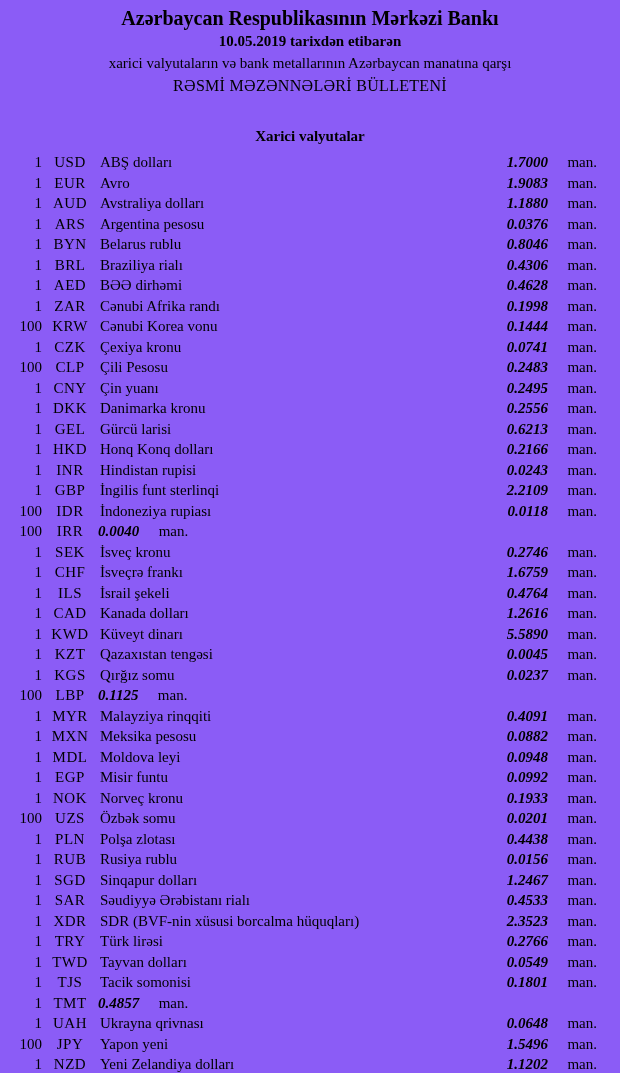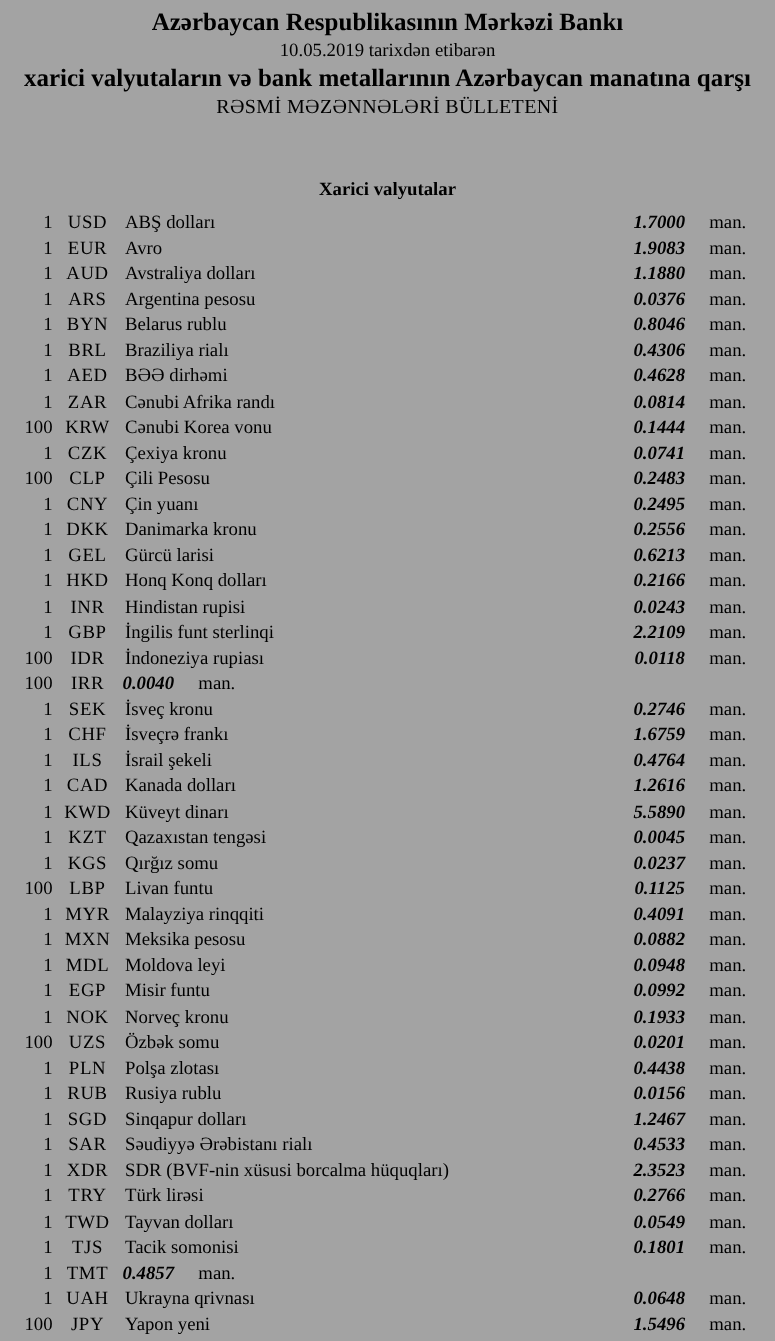--- a/index.html
+++ b/index.html
@@ -4,56 +4,56 @@
 <style>
   html, body {
     margin: 0;
     padding: 0;
     background: #ffffff;
   }
   .page {
     position: relative;
     width: 620px;
     height: 1073px;
-    background: #a3a3a3;
+    background: #8b5cf6;
     color: #000000;
     font-family: "Liberation Serif", "DejaVu Serif", serif;
     overflow: hidden;
   }
   .doc-header {
     text-align: center;
     padding-top: 6px;
   }
   .doc-title {
     font-size: 20px;
     font-weight: bold;
     line-height: 24px;
   }
   .doc-date {
     font-size: 15px;
+    font-weight: bold;
+    line-height: 22px;
+  }
+  .doc-subtitle {
+    font-size: 15px;
     font-weight: normal;
-    line-height: 22px;
-  }
-  .doc-subtitle {
-    font-size: 20px;
-    font-weight: bold;
     line-height: 22px;
   }
   .doc-bulletin {
     font-size: 16px;
     font-weight: normal;
     line-height: 23px;
     letter-spacing: 0.3px;
   }
   .section-title {
     text-align: center;
     font-size: 15px;
     font-weight: bold;
     line-height: 22px;
-    margin-top: 44px;
+    margin-top: 28px;
   }
   .rates {
     margin-top: 5px;
   }
   .row {
     display: flex;
     align-items: baseline;
     height: 20.5px;
     line-height: 20.5px;
     font-size: 15px;
@@ -157,21 +157,21 @@
     <span class="code">AED</span>
     <span class="name">BƏƏ dirhəmi</span>
     <span class="rate">0.4628</span>
     <span class="man">man.</span>
   </div>
 
   <div class="row">
     <span class="qty">1</span>
     <span class="code">ZAR</span>
     <span class="name">Cənubi Afrika randı</span>
-    <span class="rate">0.0814</span>
+    <span class="rate">0.1998</span>
     <span class="man">man.</span>
   </div>
 
   <div class="row">
     <span class="qty">100</span>
     <span class="code">KRW</span>
     <span class="name">Cənubi Korea vonu</span>
     <span class="rate">0.1444</span>
     <span class="man">man.</span>
   </div>
@@ -307,21 +307,20 @@
     <span class="qty">1</span>
     <span class="code">KGS</span>
     <span class="name">Qırğız somu</span>
     <span class="rate">0.0237</span>
     <span class="man">man.</span>
   </div>
 
   <div class="row">
     <span class="qty">100</span>
     <span class="code">LBP</span>
-    <span class="name">Livan funtu</span>
     <span class="rate">0.1125</span>
     <span class="man">man.</span>
   </div>
 
   <div class="row">
     <span class="qty">1</span>
     <span class="code">MYR</span>
     <span class="name">Malayziya rinqqiti</span>
     <span class="rate">0.4091</span>
     <span class="man">man.</span>

